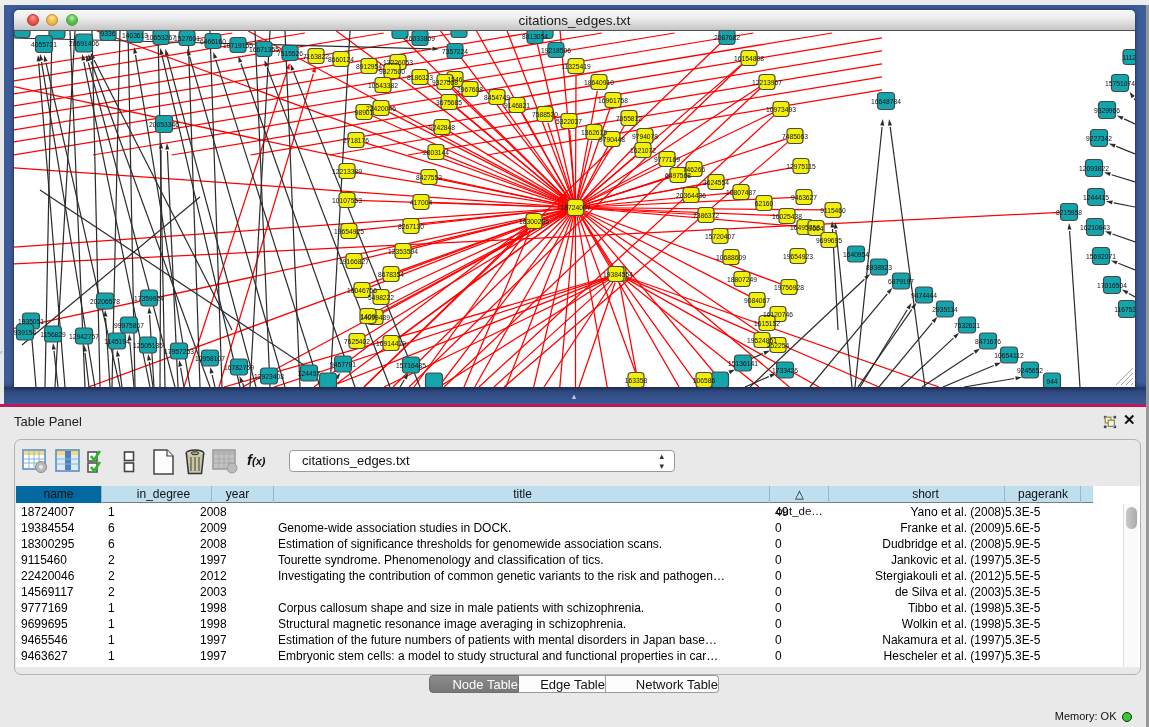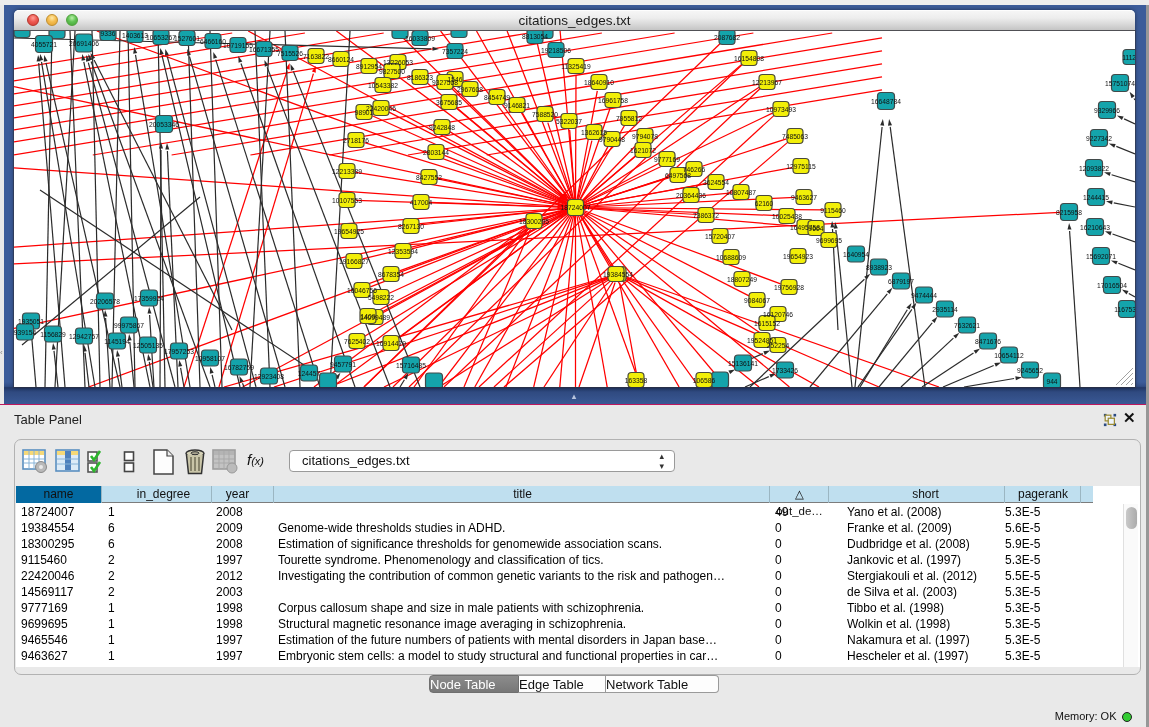--- a/index.html
+++ b/index.html
@@ -11,41 +11,41 @@
 #win{position:absolute;left:14px;top:10px;width:1121px;height:377px;border-radius:5px 5px 0 0;box-shadow:0 0 4px rgba(0,0,0,.5)}
 #titlebar{position:absolute;left:0;top:0;width:1121px;height:21px;border-radius:5px 5px 0 0;
   background:linear-gradient(180deg,#f7f7f7 0%,#ededed 40%,#d9d9d9 70%,#c4c4c4 100%);
   border-bottom:1px solid #6f6f6f;box-shadow:inset 0 1px 0 #fdfdfd}
 #titlebar .t{text-align:center;font-size:13.5px;color:#1a1a1a;line-height:21px}
 .tl{position:absolute;top:4px;width:12px;height:12px;border-radius:50%}
 #tl1{left:12.5px;background:radial-gradient(circle at 50% 30%,#ff9d96 0%,#ee5a52 45%,#d23b33 100%);border:1px solid #b5352c}
 #tl2{left:32px;background:radial-gradient(circle at 50% 30%,#ffe9a8 0%,#f5bd4f 45%,#e0a033 100%);border:1px solid #c08e2d}
 #tl3{left:51.5px;background:radial-gradient(circle at 50% 30%,#baf0a8 0%,#61c354 45%,#45a236 100%);border:1px solid #51a23e}
 #tablepanel{position:absolute;left:0;top:404px;width:1146px;height:323px;background:#e9e9e9}
-#tphead{position:absolute;left:0;top:0;width:100%;height:30px;background:#e9e9e9;border-top:1px solid #be185d}
+#tphead{position:absolute;left:0;top:0;width:100%;height:30px;background:#e9e9e9;border-top:3px solid #be185d}
 #tphead .t{position:absolute;left:14px;top:7px;font-size:13px;color:#222}
 #floaticon{position:absolute;left:1103px;top:8px;width:14px;height:14px}
 #closex{position:absolute;left:1123px;top:4px;font-size:15px;font-weight:bold;color:#111}
 #container{position:absolute;left:14px;top:35px;width:1127px;height:236px;border:1px solid #b2b2b2;border-radius:7px}
 #toolbar{position:absolute;left:0;top:9px;height:26px;width:1120px}
 #dropdown{position:absolute;left:274px;top:1px;width:386px;height:22px;background:#fff;border:1px solid #9a9a9a;border-radius:4px;font-size:13px;color:#111;line-height:20px;padding-left:12px}
 #dropdown .ar{position:absolute;right:10px;top:0;font-size:9px;color:#333;line-height:10px}
 #table{position:absolute;left:1px;top:46px;width:1124px;height:181px;background:#fff;overflow:hidden}
 #thead{position:absolute;left:0;top:0;width:1077px;height:17px;background:#bfdfef;border-bottom:1px solid #7c7c7c}
 .th{position:absolute;top:0;height:17px;font-size:12px;color:#111;text-align:center;line-height:17px;border-right:1px solid #9bb6c2}
 #tbody{position:absolute;left:0;top:18px;width:1124px}
 .tr{position:relative;height:16px;width:1080px}
 .c{position:absolute;top:0;height:16px;font-size:12px;color:#000;line-height:16px;white-space:nowrap;overflow:hidden}
-.c0{left:5px;width:82px}.c1{left:92px;width:88px}.c2{left:200px;width:68px}
+.c0{left:5px;width:82px}.c1{left:92px;width:88px}.c2{left:184px;width:68px}
 .c3{left:262px;width:490px}.c4{left:759px;width:68px}
-.c5{left:831px;width:158px;text-align:left}.c6{left:989px;width:100px}
+.c5{left:831px;width:158px;text-align:right}.c6{left:989px;width:100px}
 #vscroll{position:absolute;left:1107px;top:18px;width:15px;height:163px;background:#fafafa;border-left:1px solid #e0e0e0}
 #vthumb{position:absolute;left:2px;top:3px;width:11px;height:22px;background:linear-gradient(90deg,#c9c9c9,#ababab);border-radius:6px}
 #tabs{position:absolute;left:429px;top:271px;height:18px;display:flex}
-.tab{height:18px;font-size:13px;line-height:18px;text-align:left;border:1px solid #9a9a9a;background:#fdfdfd;color:#111;box-sizing:border-box}
+.tab{height:18px;font-size:13px;line-height:18px;text-align:right;border:1px solid #9a9a9a;background:#fdfdfd;color:#111;box-sizing:border-box}
 .tab.sel{background:linear-gradient(180deg,#8c8c8c,#777777);color:#fff;border-color:#6f6f6f}
 .tab:first-child{border-radius:4px 0 0 4px}
 .tab:last-child{border-radius:0 4px 4px 0}
 .tab+.tab{border-left:none}
 #memory{position:absolute;right:14px;top:306px;font-size:11px;color:#111}
 #memdot{display:inline-block;width:10.5px;height:10.5px;border-radius:50%;background:#33cc33;border:1.5px solid #222;vertical-align:-2px;margin-left:5px}
 .ticon{position:absolute;top:0}
 </style></head>
 <body>
 <div id="blue"></div>
@@ -733,21 +733,21 @@
         <path d="M4.5 6 L6.5 24.5 L19.5 24.5 L21.5 6" fill="#c9c5a8" stroke="#333" stroke-width="1.5"></path>
         <path d="M9 8v14M13 8v14M17 8v14" stroke="#77735c" stroke-width="1.6"></path>
         <ellipse cx="13" cy="4.2" rx="4" ry="1.5" fill="#aaa691" stroke="#333"></ellipse>
       </svg>
       <svg class="ticon" style="left:197px" width="26" height="25" viewBox="0 0 26 25">
         <rect x="1" y="1" width="22" height="19" fill="#c3c3c3" stroke="#9d9d9d" stroke-width="1.6"></rect>
         <rect x="2" y="2" width="20" height="4" fill="#b4b4b4"></rect>
         <path d="M2 10h20M2 14h20M7 2v18M12 2v18M17 2v18" stroke="#a9a9a9" stroke-width="1"></path>
         <circle cx="20" cy="19" r="5" fill="#bbb" stroke="#999"></circle>
       </svg>
-      <div class="ticon" style="left:232px;top:2px;font-size:15px;font-style:italic;font-weight:normal;color:#111">f<span style="font-size:11px">(x)</span></div>
+      <div class="ticon" style="left:232px;top:2px;font-size:15px;font-style:italic;font-weight:bold;color:#111">f<span style="font-size:11px">(x)</span></div>
       <div id="dropdown">citations_edges.txt<div class="ar">▴<br>▾</div></div>
     </div>
     <div id="table">
       <div id="thead">
         <div class="th" style="left:0;width:86px;background:#0369a1">name</div>
         <div class="th" style="left:100px;width:96px">in_degree</div>
         <div class="th" style="left:186px;width:72px">year</div>
         <div class="th" style="left:260px;width:494px">title</div>
         <div class="th" style="left:755px;width:58px;font-size:11.5px">△ out_de…</div>
         <div class="th" style="left:831px;width:158px">short</div>
@@ -759,21 +759,21 @@
             <div class="c c1">1</div>
             <div class="c c2">2008</div>
             <div class="c c4">49</div>
             <div class="c c5">Yano et al. (2008)</div>
             <div class="c c6">5.3E-5</div>
           </div>
           <div class="tr">
             <div class="c c0">19384554</div>
             <div class="c c1">6</div>
             <div class="c c2">2009</div>
-            <div class="c c3">Genome-wide thresholds studies in ADHD.</div>
+            <div class="c c3">Genome-wide association studies in DOCK.</div>
             <div class="c c4">0</div>
             <div class="c c5">Franke et al. (2009)</div>
             <div class="c c6">5.6E-5</div>
           </div>
           <div class="tr">
             <div class="c c0">18300295</div>
             <div class="c c1">6</div>
             <div class="c c2">2008</div>
             <div class="c c3">Estimation of significance thresholds for genomewide association scans.</div>
             <div class="c c4">0</div>

